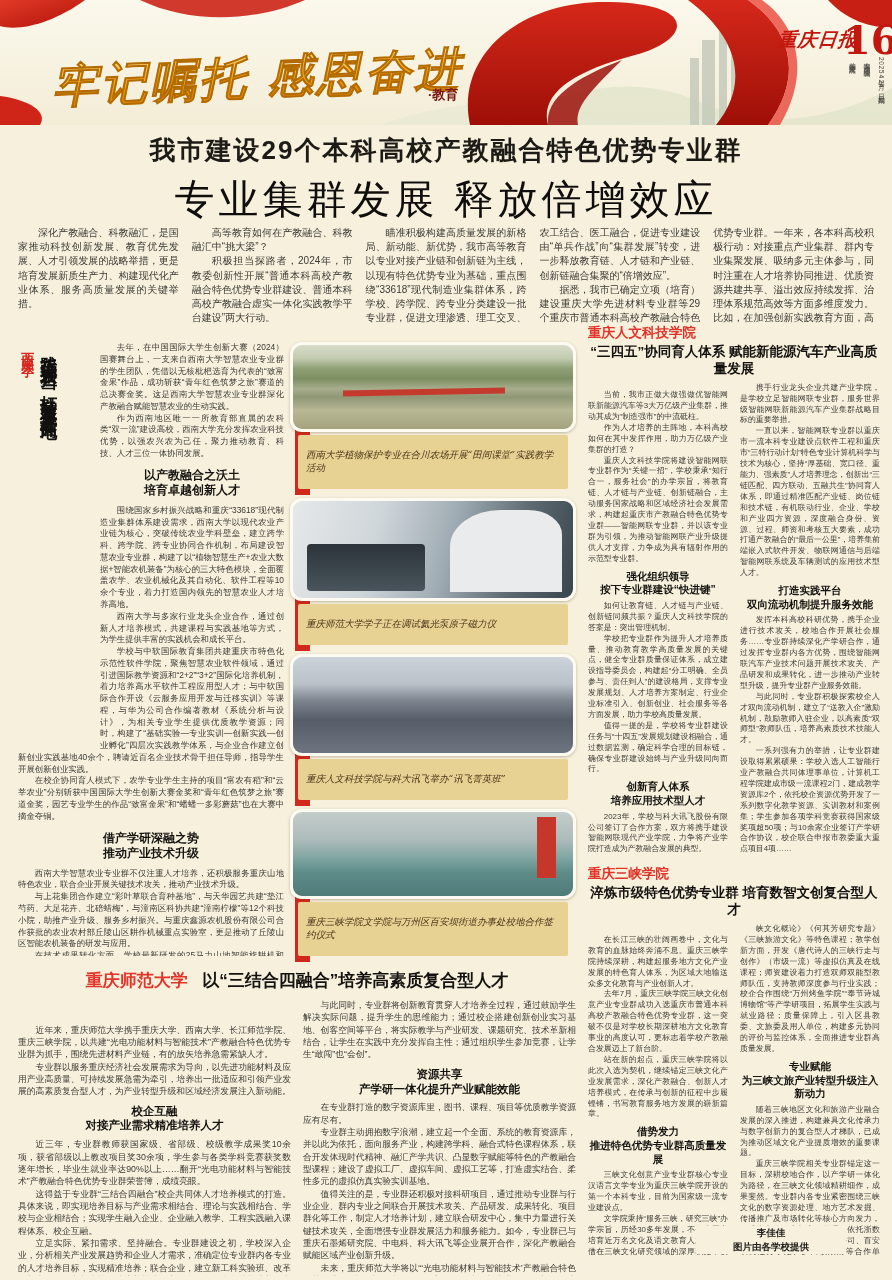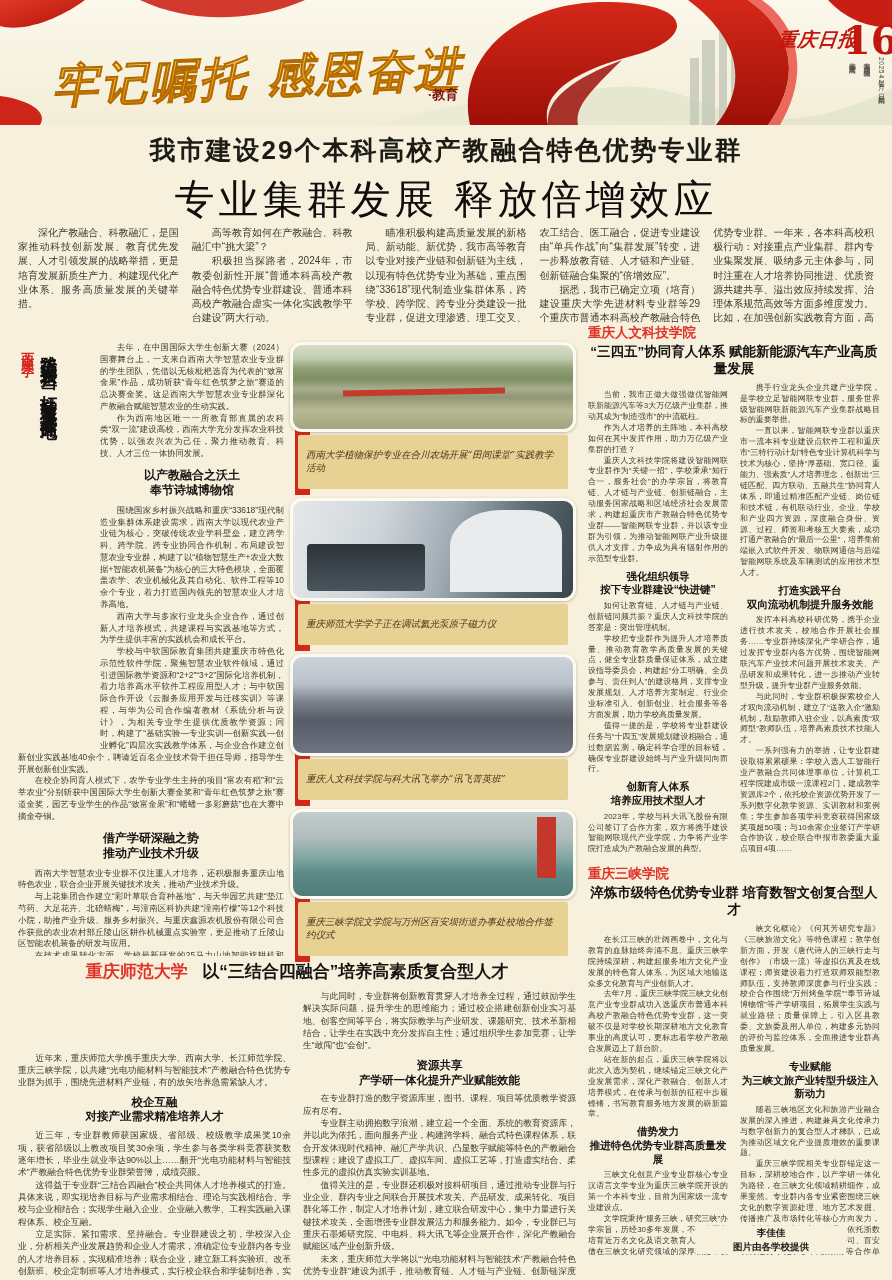--- a/index.html
+++ b/index.html
@@ -54,21 +54,21 @@
   
   .right-col{position:absolute;left:588px;top:324px;width:292px;height:934px;overflow:hidden;}
   .r-article{margin-bottom:10px;}
   .r-label{font-size:13.5px;margin-bottom:2px;}
   .r-head{font-size:13.5px;font-weight:700;color:#14120f;text-align:center;line-height:1.25;margin-bottom:5px;}
   .twocol{display:flex;gap:12px;align-items:flex-end;}
   .twocol>div{flex:1;text-align:justify;font-size:7.9px;line-height:1.38;overflow:hidden;}
   .twocol .subhead{font-size:10.5px;margin:5px 0 4px;}
   
   .article-shifan{position:absolute;left:18px;top:958px;width:558px;height:318px;overflow:hidden;}
-  .s-head{text-align:center;font-size:17px;font-weight:700;color:#14120f;margin:2px 0 7px;}
+  .s-head{text-align:center;font-size:17px;font-weight:700;color:#14120f;margin:11px 0 7px;}
   .s-head .school-label{margin-right:10px;}
   .article-shifan .twocol>div{font-size:8.8px;line-height:1.4;}
   .article-shifan .subhead{font-size:11.5px;margin:6px 0 5px;}
   
   .byline-block{position:absolute;right:34px;bottom:4px;width:150px;background:#f6f0dd;
         text-align:center;font-weight:700;font-size:9.5px;line-height:1.5;color:#23211c;}
 </style>
 </head>
 <body>
 
@@ -146,21 +146,21 @@
 
   <div class="article-xinan">
     <div class="vhead-float">
       <div class="vlabel">西南大学</div>
       <div class="vtitle">践行强农兴农担当　打造智慧农业人才培养高地</div>
     </div>
     <div>
         <div class="blk para">去年，在中国国际大学生创新大赛（2024）国赛舞台上，一支来自西南大学智慧农业专业群的学生团队，凭借以无核枇杷选育为代表的“致富金果”作品，成功斩获“青年红色筑梦之旅”赛道的总决赛金奖。这是西南大学智慧农业专业群深化产教融合赋能智慧农业的生动实践。</div>
         <div class="blk para">作为西南地区唯一一所教育部直属的农科类“双一流”建设高校，西南大学充分发挥农业科技优势，以强农兴农为己任，聚力推动教育、科技、人才三位一体协同发展。</div>
         <div class="blk subhead">以产教融合之沃土
-奉节诗城博物馆</div>
+培育卓越创新人才</div>
         <div class="blk para">围绕国家乡村振兴战略和重庆“33618”现代制造业集群体系建设需求，西南大学以现代农业产业链为核心，突破传统农业学科壁垒，建立跨学科、跨学院、跨专业协同合作机制，布局建设智慧农业专业群，构建了以“植物智慧生产+农业大数据+智能农机装备”为核心的三大特色模块，全面覆盖农学、农业机械化及其自动化、软件工程等10余个专业，着力打造国内领先的智慧农业人才培养高地。</div>
         <div class="blk para">西南大学与多家行业龙头企业合作，通过创新人才培养模式，共建课程与实践基地等方式，为学生提供丰富的实践机会和成长平台。</div>
         <div class="blk para">学校与中软国际教育集团共建重庆市特色化示范性软件学院，聚焦智慧农业软件领域，通过引进国际教学资源和“2+2”“3+2”国际化培养机制，着力培养高水平软件工程应用型人才；与中软国际合作开设《云服务应用开发与迁移实训》等课程，与华为公司合作编著教材《系统分析与设计》，为相关专业学生提供优质教学资源；同时，构建了“基础实验—专业实训—创新实践—创业孵化”四层次实践教学体系，与企业合作建立创新创业实践基地40余个，聘请近百名企业技术骨干担任导师，指导学生开展创新创业实践。</div>
         <div class="blk para">在校企协同育人模式下，农学专业学生主持的项目“富农有稻”和“云莘农业”分别斩获中国国际大学生创新大赛金奖和“青年红色筑梦之旅”赛道金奖，园艺专业学生的作品“致富金果”和“蟠蟠一多彩蘑菇”也在大赛中摘金夺铜。</div>
         <div class="blk subhead">借产学研深融之势
 推动产业技术升级</div>
         <div class="blk para">西南大学智慧农业专业群不仅注重人才培养，还积极服务重庆山地特色农业，联合企业开展关键技术攻关，推动产业技术升级。</div>
         <div class="blk para">与上花集团合作建立“彩叶草联合育种基地”，与天华园艺共建“垫江芍药、大足花卉、北碚蜡梅”，与潼南区科协共建“潼南柠檬”等12个科技小院，助推产业升级、服务乡村振兴。与重庆鑫源农机股份有限公司合作获批的农业农村部丘陵山区耕作机械重点实验室，更是推动了丘陵山区智能农机装备的研发与应用。</div>
         <div class="blk para">在技术成果转化方面，学校最新研发的25马力山地智能旋耕机和100马力水旱通用智能旋耕机，有效解决了重庆丘陵山区农业机械化难题。此外，学校联合重庆市农业科学研究院培育的10多个油菜新品种，以及国内首个米粉专用两系杂交稻国审品种“西大两优1号/3号”，填补了行业空白，促进了农业产业提质增效。</div>
       </div>
@@ -250,20 +250,21 @@
   </div>
 
   <div class="article-shifan">
     <div class="s-head">
       <span class="school-label">重庆师范大学</span>
       <span>以“三结合四融合”培养高素质复合型人才</span>
     </div>
     <div class="twocol">
       <div>
           <div class="blk para">近年来，重庆师范大学携手重庆大学、西南大学、长江师范学院、重庆三峡学院，以共建“光电功能材料与智能技术”产教融合特色优势专业群为抓手，围绕先进材料产业链，有的放矢培养急需紧缺人才。</div>
+          <div class="blk para">专业群以服务重庆经济社会发展需求为导向，以先进功能材料及应用产业高质量、可持续发展急需为牵引，培养出一批适应和引领产业发展的高素质复合型人才，为产业转型升级和区域经济发展注入新动能。</div>
           <div class="blk subhead">校企互融
 对接产业需求精准培养人才</div>
           <div class="blk para">近三年，专业群教师获国家级、省部级、校级教学成果奖10余项，获省部级以上教改项目奖30余项，学生参与各类学科竞赛获奖数逐年增长，毕业生就业率达90%以上……翻开“光电功能材料与智能技术”产教融合特色优势专业群荣誉簿，成绩亮眼。</div>
           <div class="blk para">这得益于专业群“三结合四融合”校企共同体人才培养模式的打造。具体来说，即实现培养目标与产业需求相结合、理论与实践相结合、学校与企业相结合；实现学生融入企业、企业融入教学、工程实践融入课程体系、校企互融。</div>
           <div class="blk para">立足实际、紧扣需求、坚持融合。专业群建设之初，学校深入企业，分析相关产业发展趋势和企业人才需求，准确定位专业群内各专业的人才培养目标，实现精准培养；联合企业，建立新工科实验班、改革创新班、校企定制班等人才培养模式，实行校企联合和学徒制培养，实现校企从“单向输送”到“双向赋能”的转变。</div>
         </div>
       <div>
           <div class="blk para">与此同时，专业群将创新教育贯穿人才培养全过程，通过鼓励学生解决实际问题，提升学生的思维能力；通过校企搭建创新创业实习基地、创客空间等平台，将实际教学与产业研发、课题研究、技术革新相结合，让学生在实践中充分发挥自主性；通过组织学生参加竞赛，让学生“敢闯”也“会创”。</div>
           <div class="blk subhead">资源共享
 产学研一体化提升产业赋能效能</div>

